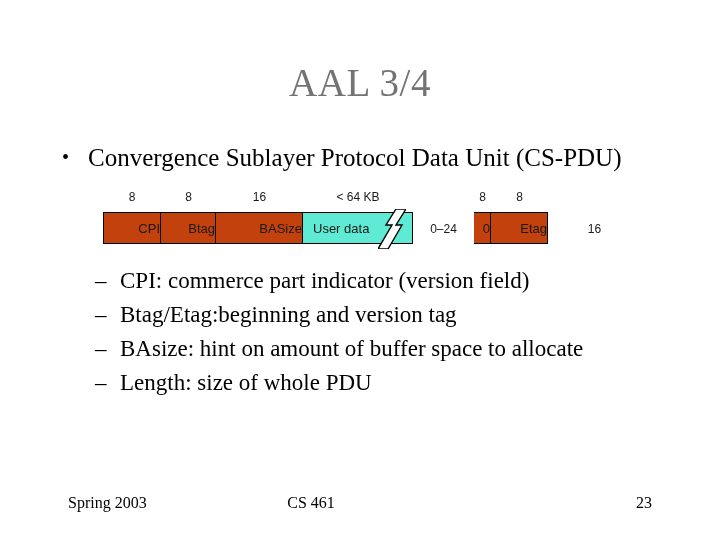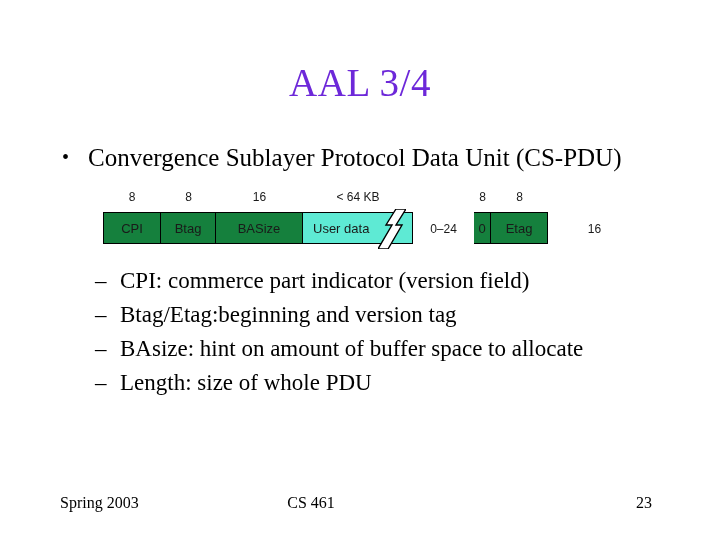--- a/index.html
+++ b/index.html
@@ -10,21 +10,21 @@
     font-family: "Liberation Serif", serif;
     color: #000000;
     overflow: hidden;
   }
   
   .title {
     position: absolute;
     top: 60px; left: 0; width: 720px;
     text-align: center;
     font-size: 39px;
-    color: #6d28d9;
+    color: #737373;
     letter-spacing: 0.5px;
   }
   
   .main-bullet {
     position: absolute;
     top: 144px; left: 62px; width: 640px;
     font-size: 25px;
     display: flex;
   }
   .main-bullet .glyph { width: 26px; font-size: 20px; padding-top: 2px; }
@@ -44,24 +44,24 @@
     color: #1a1a1a;
     margin-bottom: 6px;
     white-space: nowrap;
   }
   .box {
     position: relative;
     height: 32px;
     box-sizing: border-box;
     border: 1px solid #000000;
     border-left: none;
-    background: #15803d;
+    background: #c2410c;
     display: flex;
     align-items: center;
-    justify-content: center;
+    justify-content: flex-end;
     font-size: 13px;
     color: #1a1a1a;
     white-space: nowrap;
   }
   .field:first-child .box { border-left: 1px solid #000000; }
   .box.shaded { background: #5eead4; justify-content: flex-start; padding-left: 10px; }
   .break-mark {
     position: absolute;
     right: 6px; top: -4px;
     width: 28px; height: 40px;
@@ -74,21 +74,21 @@
   }
   .sub-line { display: flex; height: 34px; align-items: baseline; line-height: 34px; }
   .sub-line .dash { width: 25px; }
   
   .footer {
     position: absolute;
     top: 494px; left: 0; width: 720px;
     font-size: 16px;
     color: #000000;
   }
-  .footer .left   { position: absolute; left: 60px; top: 0; }
+  .footer .left   { position: absolute; left: 68px; top: 0; }
   .footer .center { position: absolute; left: 0; top: 0; width: 622px; text-align: center; }
   .footer .right  { position: absolute; right: 68px; top: 0; }
 </style>
 </head>
 <body>
 
 <div class="slide">
 
   <div class="title">AAL 3/4</div>
 

